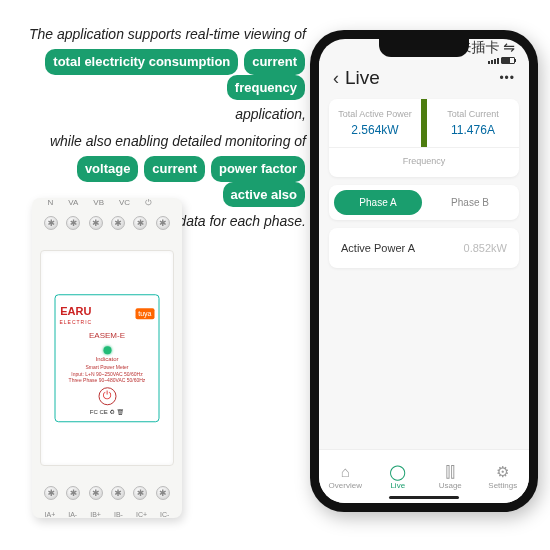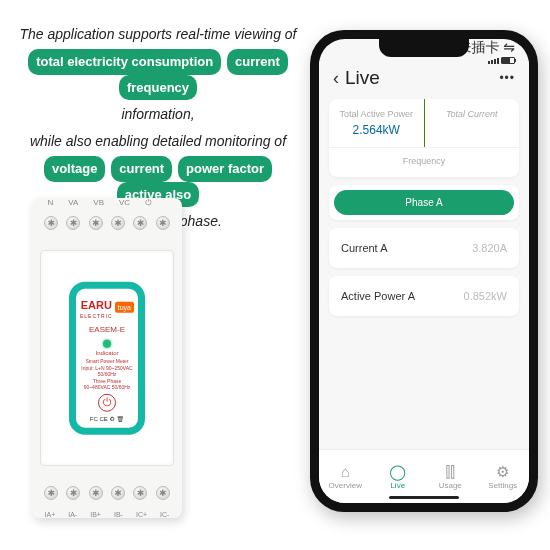--- a/index.html
+++ b/index.html
@@ -1,28 +1,28 @@
 <!DOCTYPE html>
 <html><head>
 <meta charset="utf-8">
 <style>
   * { box-sizing: border-box; margin: 0; padding: 0; font-family: -apple-system, Helvetica, Arial, sans-serif; }
   body { width: 550px; height: 550px; background: #fff; position: relative; overflow: hidden; }
 
   .promo { position: absolute; left: 10px; top: 20px; width: 296px; text-align: center; font-family: Georgia, "Times New Roman", serif; font-size: 14px; line-height: 1.8; color: #222; }
   .pill { display: inline-block; background: #1a9e6e; color: #fff; border-radius: 10px; padding: 1px 8px; margin: 0 1px; font-weight: bold; font-size: 13px; }
-  .promo .line { margin: 2px 0; }
+  .promo .line { margin: 2px 0; text-align: right; }
 
   .device { position: absolute; left: 32px; top: 198px; width: 150px; height: 320px; background: #f6f6f4; border-radius: 8px; box-shadow: 2px 4px 10px rgba(0,0,0,.15); }
   .dev-section { position: absolute; left: 0; right: 0; }
   .dev-top-terms { top: 8px; height: 34px; display:flex; justify-content:space-around; align-items:center; padding: 0 8px; }
   .dev-toplabels { top: 0; font-size: 8px; color:#888; display:flex; justify-content:space-around; padding:0 8px;}
   .screw { width: 14px; height: 14px; border-radius: 50%; background: radial-gradient(circle at 40% 35%, #fff, #ccc); border:1px solid #bbb; display:flex; align-items:center; justify-content:center; font-size:9px; color:#888;}
   .dev-body { top: 52px; bottom: 52px; left: 8px; right: 8px; background: #fff; border:1px solid #e5e3de; border-radius: 4px; box-shadow: inset 0 0 4px rgba(0,0,0,.05); }
-  .dev-label { position:absolute; top:50%; left:50%; transform:translate(-50%,-50%); width: 76px; border:7px solid #14b8a6; border-radius:16px; padding:6px 4px; text-align:center; background:#fff; }
+  .dev-label { position:absolute; top:50%; left:50%; transform:translate(-50%,-50%); width: 105px; border:1px solid #14b8a6; border-radius:4px; padding:6px 4px; text-align:center; background:#fff; }
   .dev-logos { display:flex; justify-content:space-between; align-items:center; margin-bottom:3px;}
   .earu { color:#c22; font-weight:bold; font-size:11px; line-height:1; }
   .earu-sub { font-size:5px; color:#c22; display:block; letter-spacing:1px; }
   .tuya { background:#f60; color:#fff; font-size:7px; padding:2px 3px; border-radius:2px; }
   .model { font-size:8px; color:#b33; margin:6px 0; }
   .indic-dot { width:8px; height:8px; border-radius:50%; background:#2b7; margin:2px auto; box-shadow:0 0 3px #2b7;}
   .indic-txt { font-size:6px; color:#b33; }
   .dev-spec { font-size:5px; color:#b33; line-height:1.3; margin:2px 0;}
   .pwr-btn { width:18px; height:18px; border:1px solid #b33; border-radius:50%; margin:3px auto; display:flex; align-items:center; justify-content:center; color:#d33; font-size:11px;}
   .cert { font-size:6px; color:#333; margin-top:2px;}
@@ -39,21 +39,21 @@
 
   .header { display:flex; align-items:center; justify-content:space-between; padding: 6px 14px 10px; background:#f7f7f7;}
   .back { font-size:18px; color:#333; }
   .title { font-size:19px; color:#222; font-weight:500; flex:1; margin-left:6px;}
   .more { letter-spacing:1px; font-size:12px; color:#333;}
 
   .content { padding: 0 10px; }
   .card { background:#fff; border-radius:8px; box-shadow:0 1px 3px rgba(0,0,0,.06); margin-bottom:8px; }
   .summary .row2 { display:flex; }
   .summary .cell { flex:1; text-align:center; padding:10px 4px; }
-  .summary .cell + .cell { border-left:1px solid #4d7c0f;font-style:italic; }
+  .summary .cell + .cell { border-left:6px solid #4d7c0f; }
   .cell-label { font-size:9px; color:#aaa; margin-bottom:4px; }
   .cell-value { font-size:12px; color:#0369a1; }
   .freq { text-align:center; padding:8px 0; border-top:1px solid #f0f0f0;}
   .freq .cell-label{margin-bottom:3px;}
 
   .tabs { display:flex; padding:5px; gap:4px;}
   .tab { flex:1; text-align:center; font-size:10px; color:#888; padding:7px 0; border-radius:14px;}
   .tab.active { background:#1a9e6e; color:#fff; }
 
   .metric { display:flex; justify-content:space-between; align-items:center; padding:14px 12px; font-size:11px;}
@@ -69,21 +69,21 @@
 </head>
 <body>
 
 <div class="promo">
   <div class="line"><em>The application supports real-time viewing of</em></div>
   <div class="line">
     <span class="pill">total electricity consumption</span>
     <span class="pill">current</span>
     <span class="pill">frequency</span>
   </div>
-  <div class="line"><em>information,</em></div>
+  <div class="line"><em>application,</em></div>
   <div class="line"><em>while also enabling detailed monitoring of</em></div>
   <div class="line">
     <span class="pill">voltage</span>
     <span class="pill">current</span>
     <span class="pill">power factor</span>
     <span class="pill">active also</span>
   </div>
   <div class="line"><em>data for each phase.</em></div>
 </div>
 
@@ -164,35 +164,33 @@
     </div>
     <div class="content">
       <div class="card summary">
         <div class="row2">
           <div class="cell">
             <div class="cell-label">Total Active Power</div>
             <div class="cell-value">2.564kW</div>
           </div>
           <div class="cell">
             <div class="cell-label">Total Current</div>
+            <div class="cell-value">11.476A</div>
           </div>
         </div>
         <div class="freq">
           <div class="cell-label">Frequency</div>
         </div>
       </div>
 
       <div class="card tabs">
         <div class="tab active">Phase A</div>
-      </div>
-
-      <div class="card metric">
-        <span class="m-label">Current A</span>
-        <span class="m-value">3.820A</span>
-      </div>
+        <div class="tab">Phase B</div>
+      </div>
+
       <div class="card metric">
         <span class="m-label">Active Power A</span>
         <span class="m-value">0.852kW</span>
       </div>
     </div>
 
     <div class="navbar">
       <div class="nav-item">
         <span class="nav-ico">⌂</span>
         <span>Overview</span>

